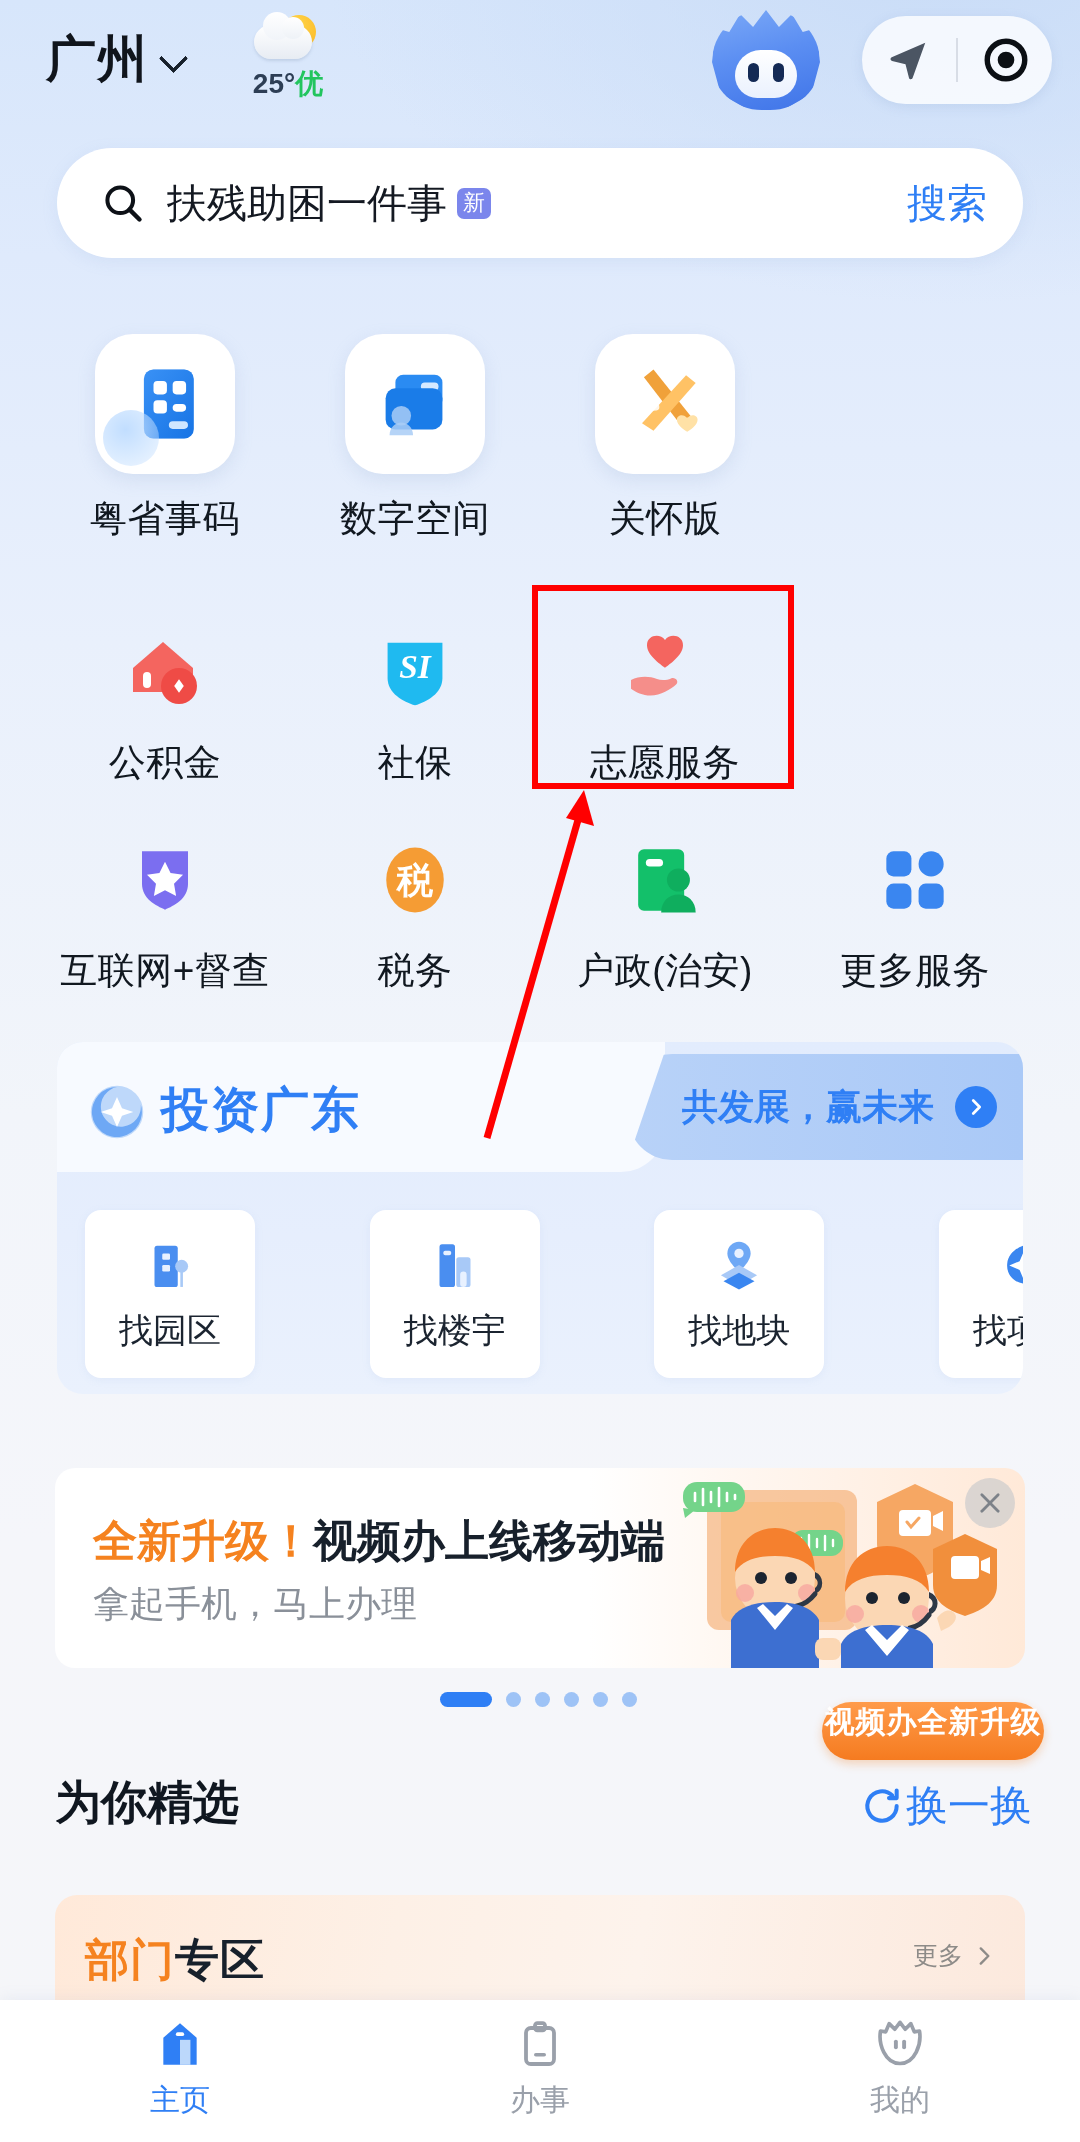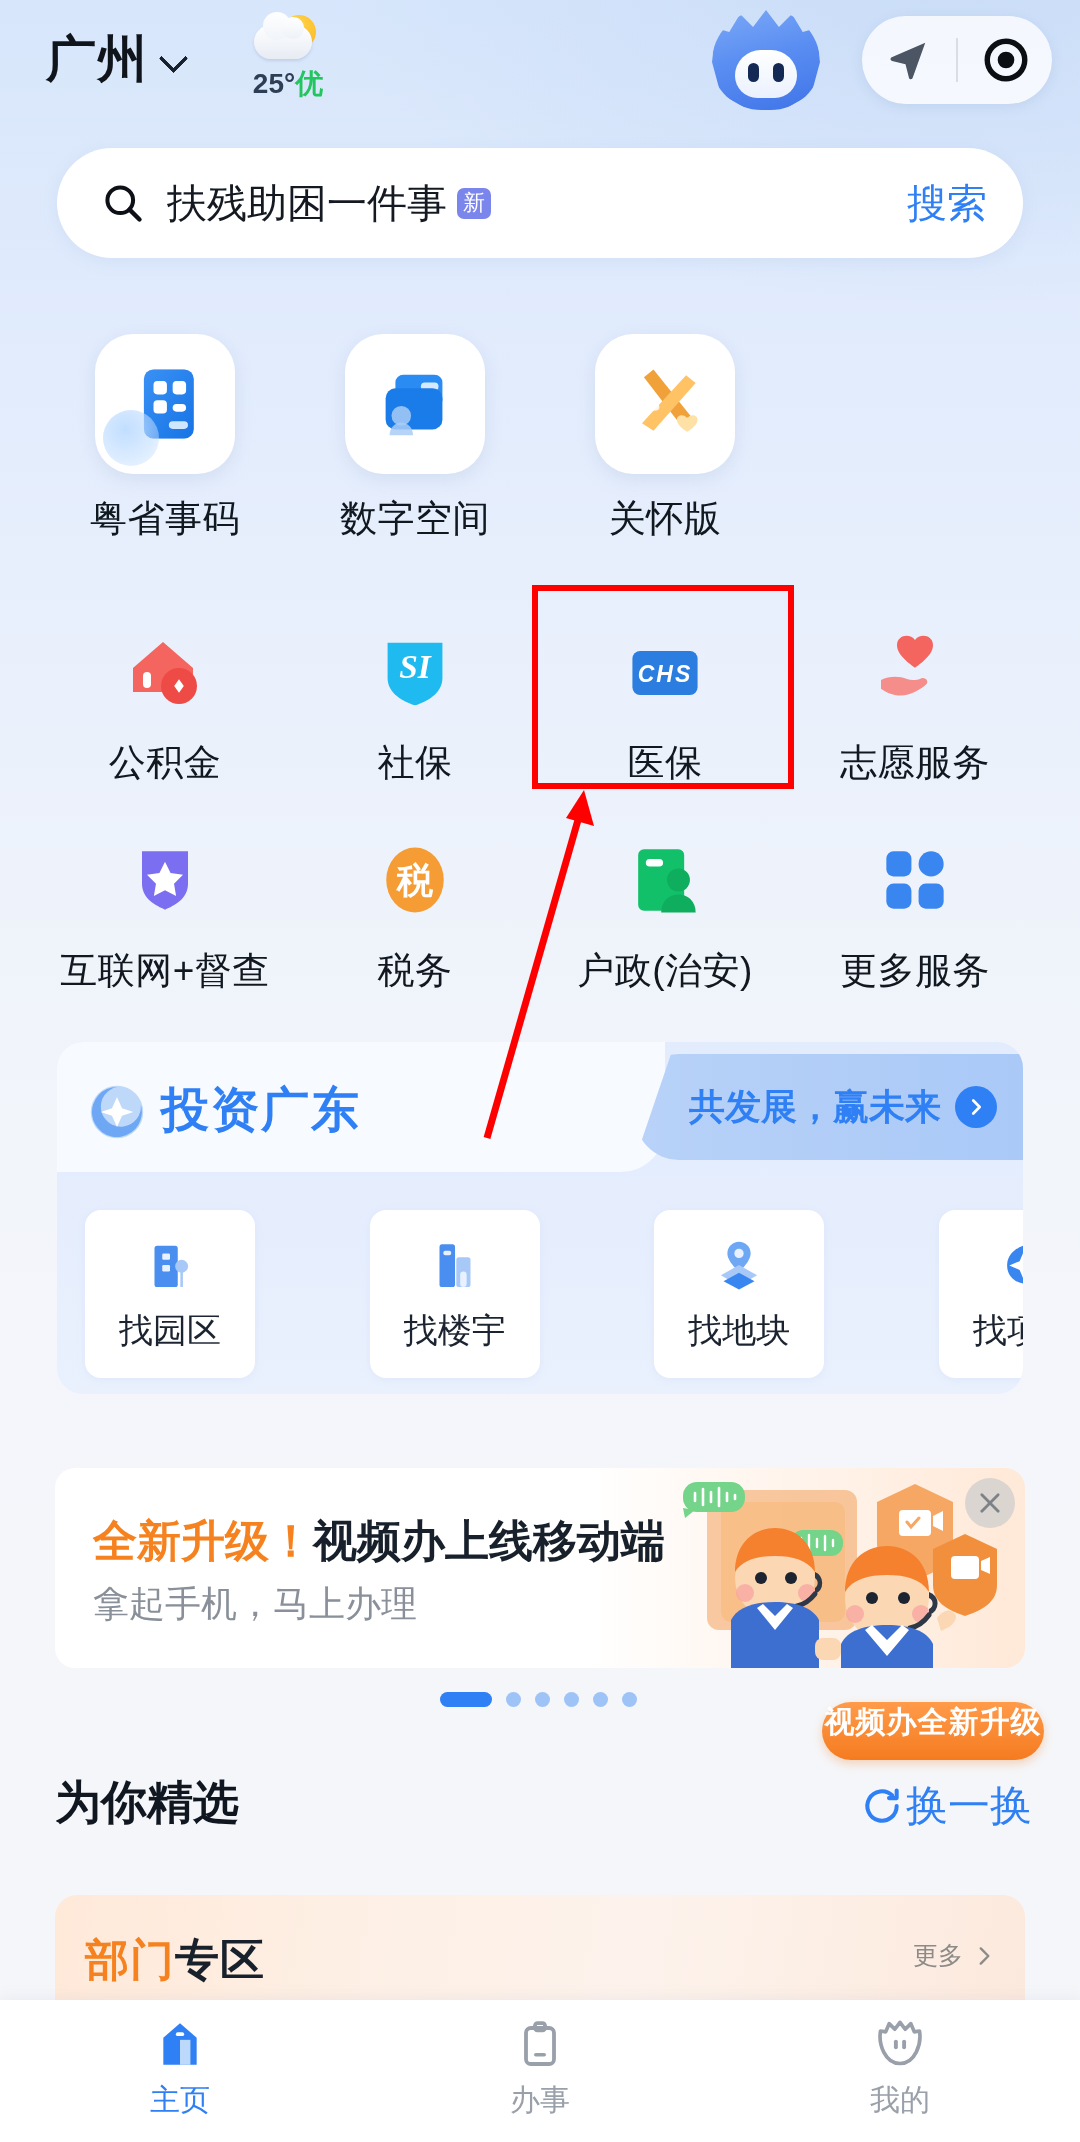--- a/index.html
+++ b/index.html
@@ -140,21 +140,21 @@
     border-radius:0 0 44px 0;
   }
   .invest-logo{ position:absolute; left:30px; top:40px; width:60px; height:60px; }
   .invest-title{
     position:absolute; left:104px; top:36px; font-size:48px; font-weight:700;
     color:#2f7ff5; letter-spacing:2px;
   }
   .invest-tag{
     position:absolute; right:0; top:12px; height:106px; padding:0 26px 0 54px;
     background:linear-gradient(90deg,#b8d2f8,#aac9f7); border-radius:44px 0 0 44px;
-    display:flex; align-items:center; gap:14px;
+    display:flex; align-items:center; gap:21px;
     clip-path:polygon(36px 0, 100% 0, 100% 100%, 0 100%);
   }
   .invest-tag span{ font-size:36px; color:#2f7ff5; font-weight:700; white-space:nowrap;}
   .chev-circle{
     width:42px; height:42px; border-radius:50%; background:#2f7ff5;
     display:flex; align-items:center; justify-content:center;
   }
   .invest-items{
     position:absolute; left:28px; top:168px; width:1024px;
     display:flex; justify-content:space-between;
@@ -350,29 +350,20 @@
     <div class="g-item">
       <div class="ico-wrap">
         <svg width="94" height="94" viewBox="0 0 48 48">
           <path d="M10 9 h28 v18 c0 8-8 12-14 14 -6-2-14-6-14-14z" fill="#1fbaf0"></path>
           <text x="24" y="27" font-family="Liberation Serif, serif" font-size="17" font-style="italic" font-weight="700" fill="#fff" text-anchor="middle">SI</text>
         </svg>
       </div>
       <div class="g-label">社保</div>
     </div>
 
-    <div class="g-item">
-      <div class="ico-wrap">
-        <svg width="92" height="92" viewBox="0 0 48 48">
-          <rect x="7" y="13" width="34" height="23" rx="4" fill="#2b7de0"></rect>
-          <text x="24" y="29" font-family="Liberation Sans, sans-serif" font-size="12" font-style="italic" font-weight="700" fill="#fff" text-anchor="middle" letter-spacing="1">CHS</text>
-        </svg>
-      </div>
-      <div class="g-label">医保</div>
-    </div>
 
     <div class="g-item">
       <div class="ico-wrap">
         <svg width="96" height="96" viewBox="0 0 48 48">
           <path d="M24 8c2.6-3.6 9-2.4 9 2.6 0 5-6.6 9.4-9 11.3-2.4-1.9-9-6.3-9-11.3 0-5 6.4-6.2 9-2.6z" fill="#f4655f"></path>
           <path d="M7 28c4-2 9-2 13-.5 2 .7 5 .6 7-.3 2-.9 4.4 1.4 2.4 3.2-2.4 2.2-7.6 5.4-12.6 5.4-4 0-7.4-1.6-9.8-3.4z" fill="#f58e8a"></path>
         </svg>
       </div>
       <div class="g-label">志愿服务</div>
     </div>

